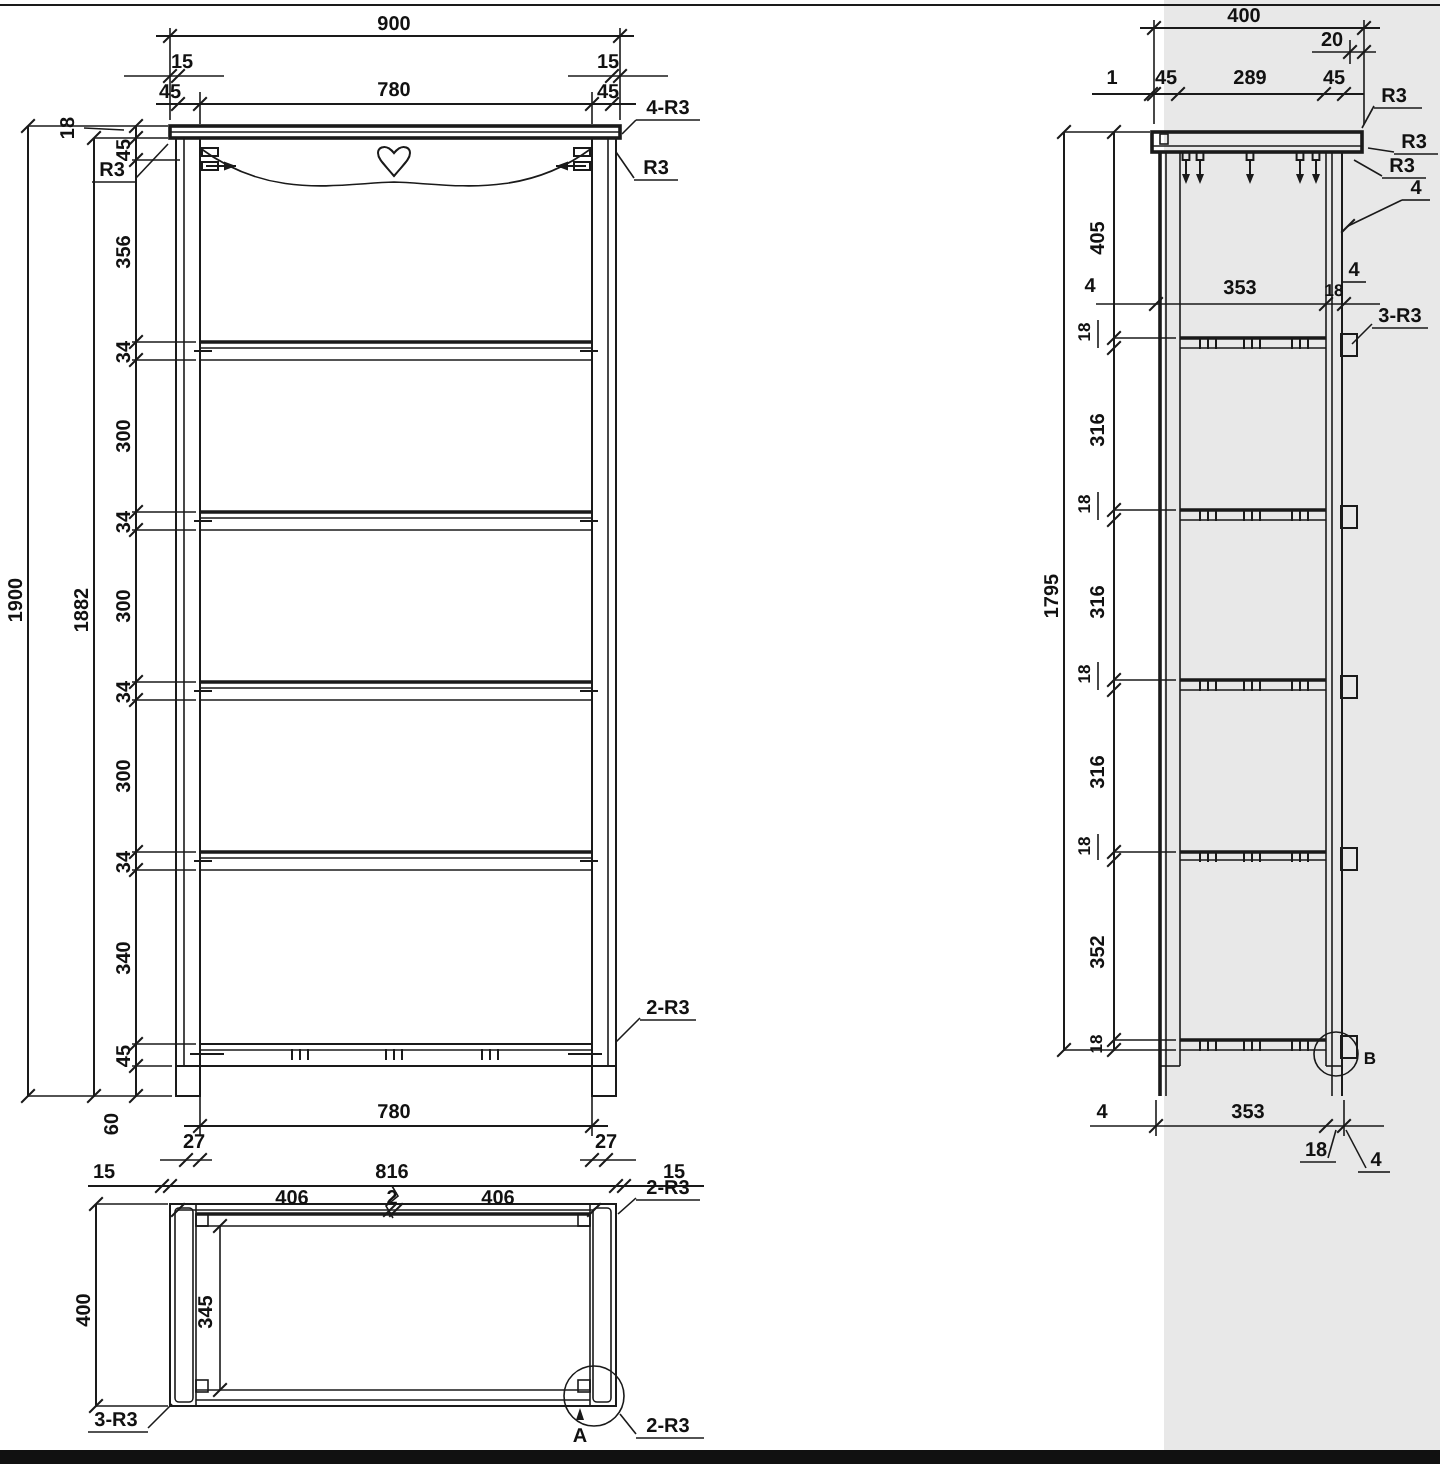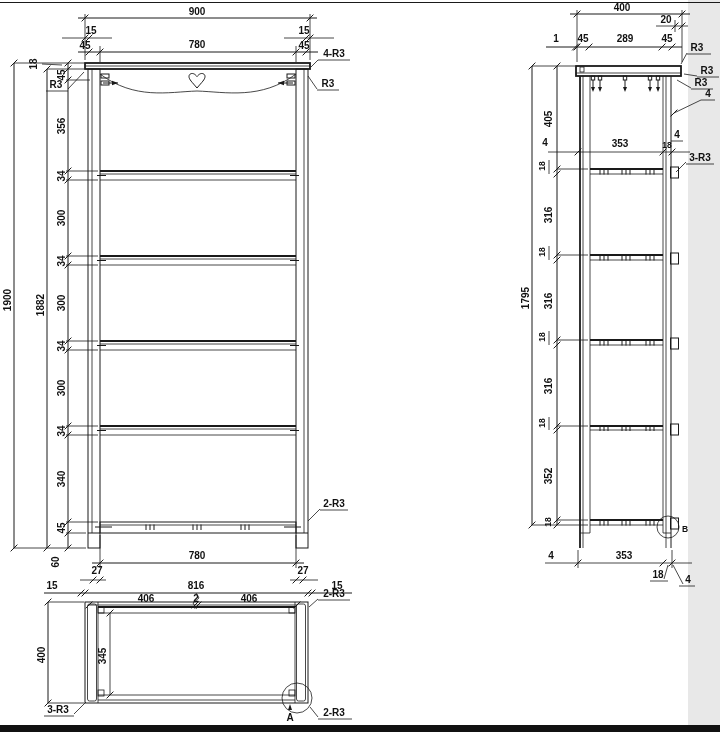--- a/index.html
+++ b/index.html
@@ -1,16 +1,16 @@
 <!DOCTYPE html>
 <html><head>
 <meta charset="utf-8">
 <style>
   html,body{margin:0;padding:0;background:#e8e8e8;}
-  .sheet{width:688px;height:732px;background:#ffffff;position:relative;margin:0;
+  .sheet{width:582px;height:732px;background:#ffffff;position:relative;margin:0;
          font-family:"Liberation Sans",sans-serif;}
   svg{display:block;}
   svg line, svg path, svg rect, svg circle, svg polyline{stroke:#1a1a1a;fill:none;stroke-width:1;}
   .thk{stroke-width:1.8;}
   .thin{stroke-width:0.8;}
   .fill{fill:#1a1a1a;stroke:none;}
   .bar{fill:#111;stroke:none;}
   text{fill:#111;stroke:none;font-family:"Liberation Sans",sans-serif;font-weight:700;
        font-size:10px;text-anchor:middle;}
   .sm{font-size:8.5px;}

